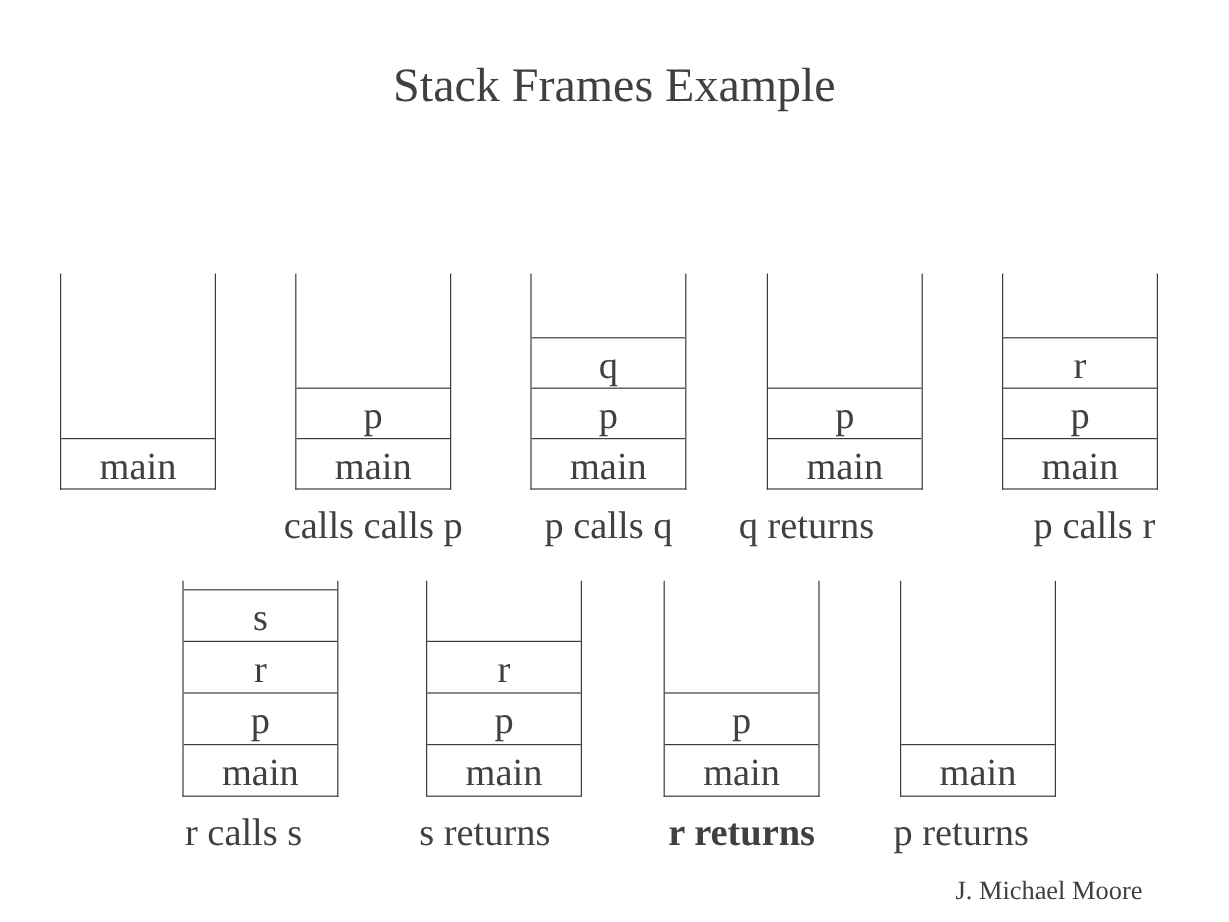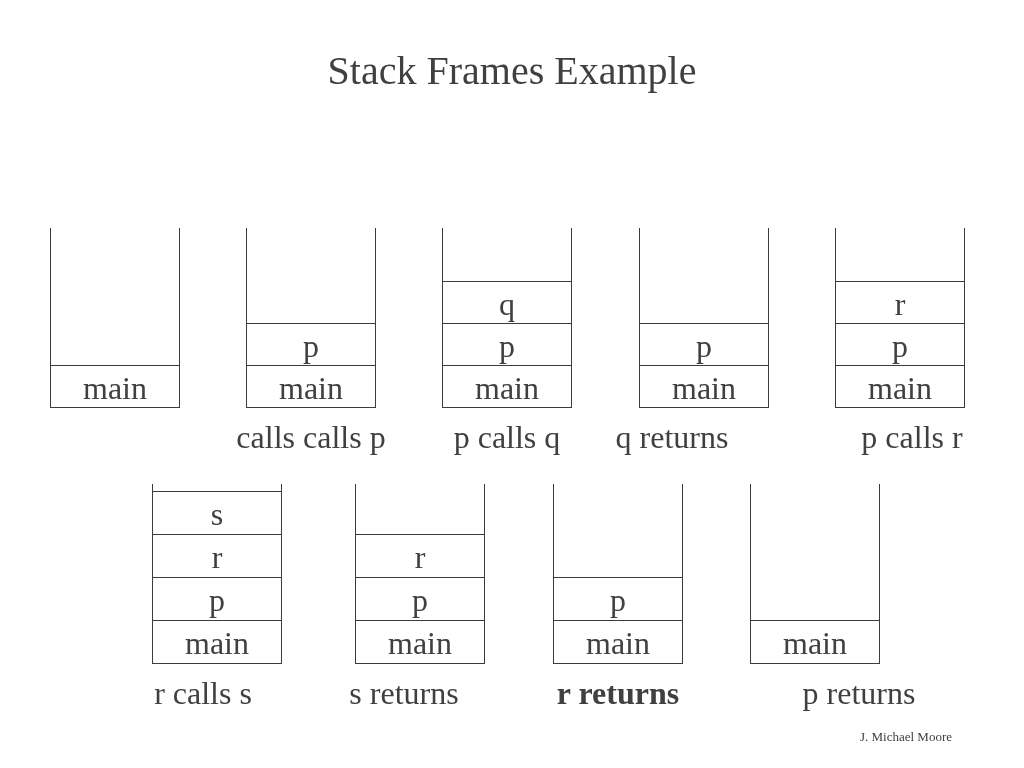--- a/index.html
+++ b/index.html
@@ -49,21 +49,21 @@
     white-space: nowrap;
     font-size: 32px;
     line-height: 1.1;
   }
   .footer {
     position: absolute;
     top: 729px;
     left: 0;
     width: 952px;
     text-align: right;
-    font-size: 13px;
+    font-size: 22px;
     line-height: 1.2;
   }
 </style>
 </head>
 <body>
 
 <div class="slide">
   <div class="title">Stack Frames Example</div>
   <div id="stacks-layer">
       <div class="well" style="left: 50px; top: 228px; width: 130px; height: 180px;">
@@ -105,16 +105,16 @@
       </div>
       <div class="caption" style="left: 404px; top: 676px;">s returns</div>
       <div class="well" style="left: 553px; top: 484px; width: 130px; height: 180px;">
         <div class="frame" style="bottom: 43px; height: 43px;">p</div>
         <div class="frame" style="bottom: 0px; height: 43px;">main</div>
       </div>
       <div class="caption" style="left: 618px; top: 676px; font-weight: bold;">r returns</div>
       <div class="well" style="left: 750px; top: 484px; width: 130px; height: 180px;">
         <div class="frame" style="bottom: 0px; height: 43px;">main</div>
       </div>
-      <div class="caption" style="left: 859px; top: 676px; text-align: right;">p returns</div>
+      <div class="caption" style="left: 801px; top: 676px; text-align: right;">p returns</div>
     </div>
   <div class="footer">J. Michael Moore</div>
 </div>
 
 </body></html>

